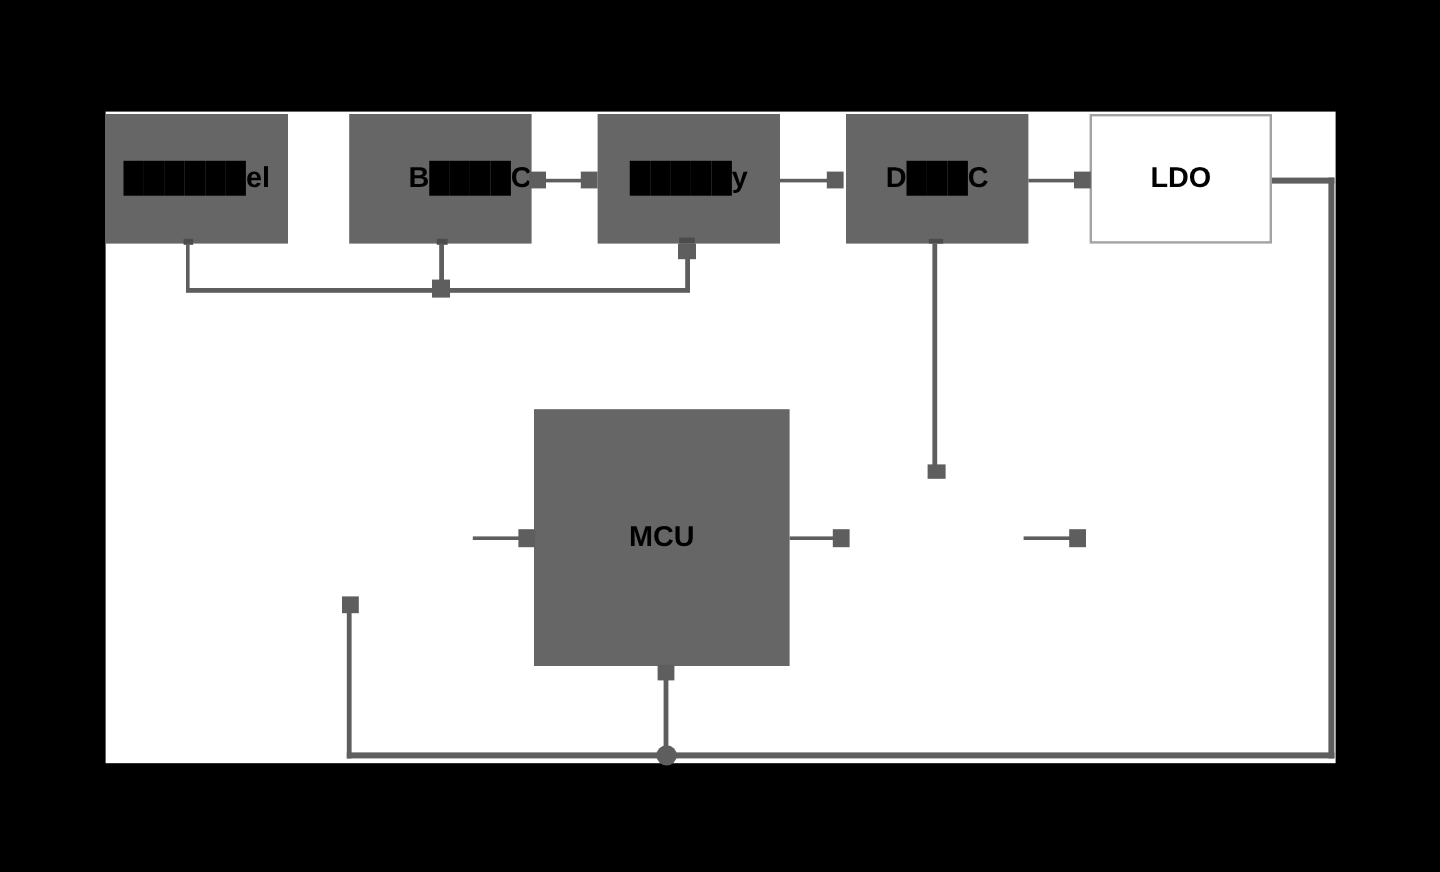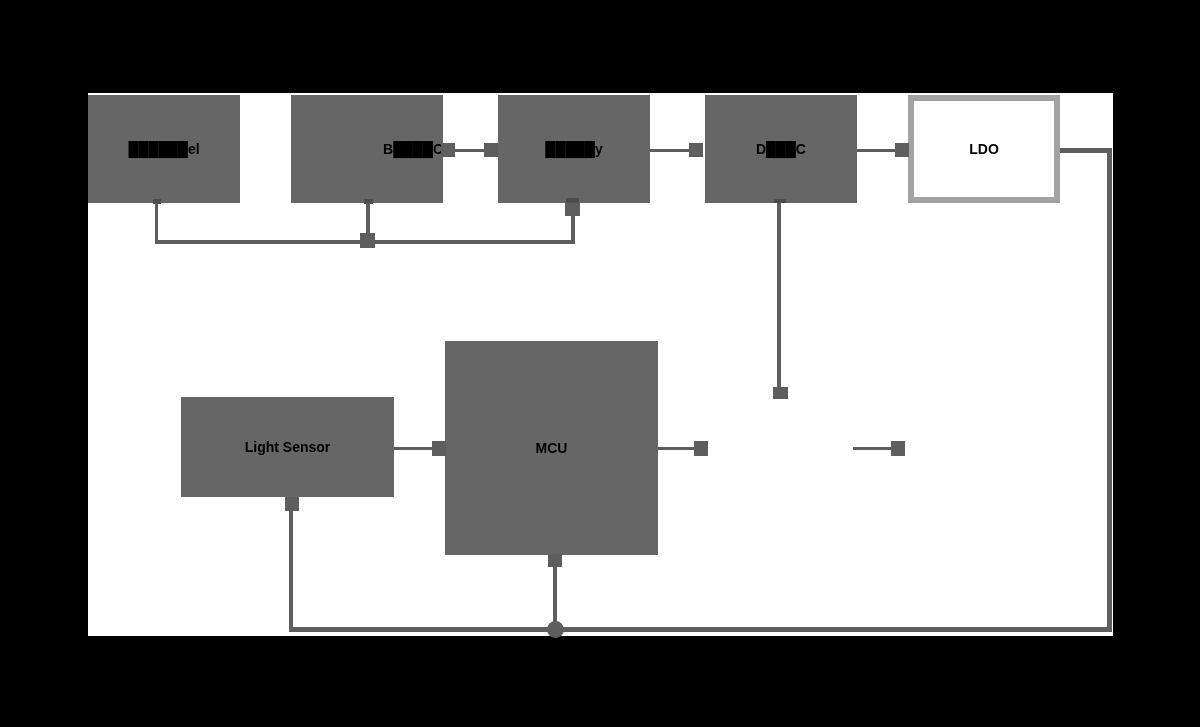--- a/index.html
+++ b/index.html
@@ -4,23 +4,23 @@
 <style>
   html,body{margin:0;padding:0;background:#000;}
   .stage{
     position:relative;width:1200px;height:727px;background:#000;overflow:hidden;
     font-family:"Liberation Sans","DejaVu Sans",sans-serif;
   }
   .panel{position:absolute;left:88px;top:93px;width:1025px;height:543px;background:#ffffff;}
   .node{
     position:absolute;background:#666666;color:#000;
     display:flex;align-items:center;justify-content:center;text-align:center;
-    font-size:14px;font-weight:bold;line-height:1.5;
+    font-size:24px;font-weight:bold;line-height:1.5;
   }
-  .node.outline{background:#ffffff;border:6px solid #a3a3a3;box-sizing:border-box;}
+  .node.outline{background:#ffffff;border:2px solid #a3a3a3;box-sizing:border-box;}
   .edge{position:absolute;background:#5e5e5e;}
   .tab{position:absolute;background:#5e5e5e;}
   .tick{position:absolute;background:#4c4c4c;}
   .dot{position:absolute;background:#5e5e5e;border-radius:50%;}
 
   
   #n-panel  {left:88px; top:95px;width:152px;height:108px;}
   #n-bms    {left:291px;top:95px;width:152px;height:108px;justify-content:flex-end;}
   #n-batt   {left:498px;top:95px;width:152px;height:108px;}
   #n-dcdc   {left:705px;top:95px;width:152px;height:108px;}
@@ -89,23 +89,20 @@
   <div class="node" id="n-batt">
     <span>█████y</span>
   </div>
   <div class="node" id="n-dcdc">
     <span>D███C</span>
   </div>
   <div class="node outline" id="n-ldo">
     <span>LDO</span>
   </div>
 
-  <div class="node" id="n-light">
-    <span>Light Sensor</span>
-  </div>
   <div class="node" id="n-mcu">
     <span>MCU</span>
   </div>
 
   <div class="tab" id="tab-bms-r"></div>
   <div class="edge" id="ln-bms-batt"></div>
   <div class="tab" id="tab-batt-l"></div>
   <div class="edge" id="ln-batt-dc"></div>
   <div class="tab" id="tab-dc-l"></div>
   <div class="edge" id="ln-dc-ldo"></div>

